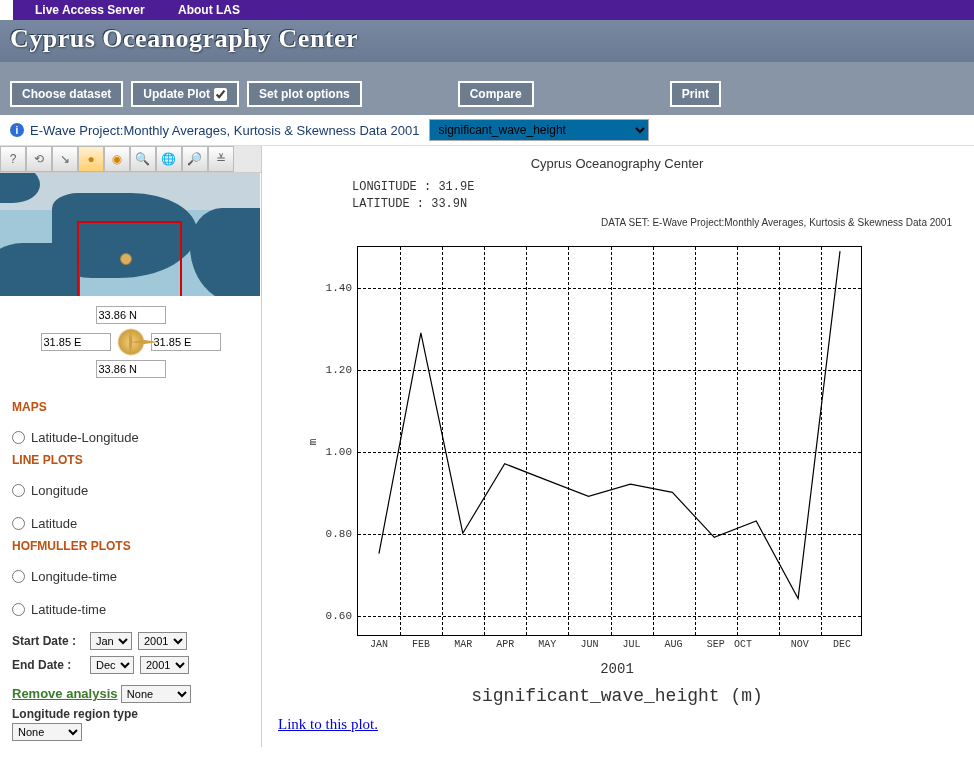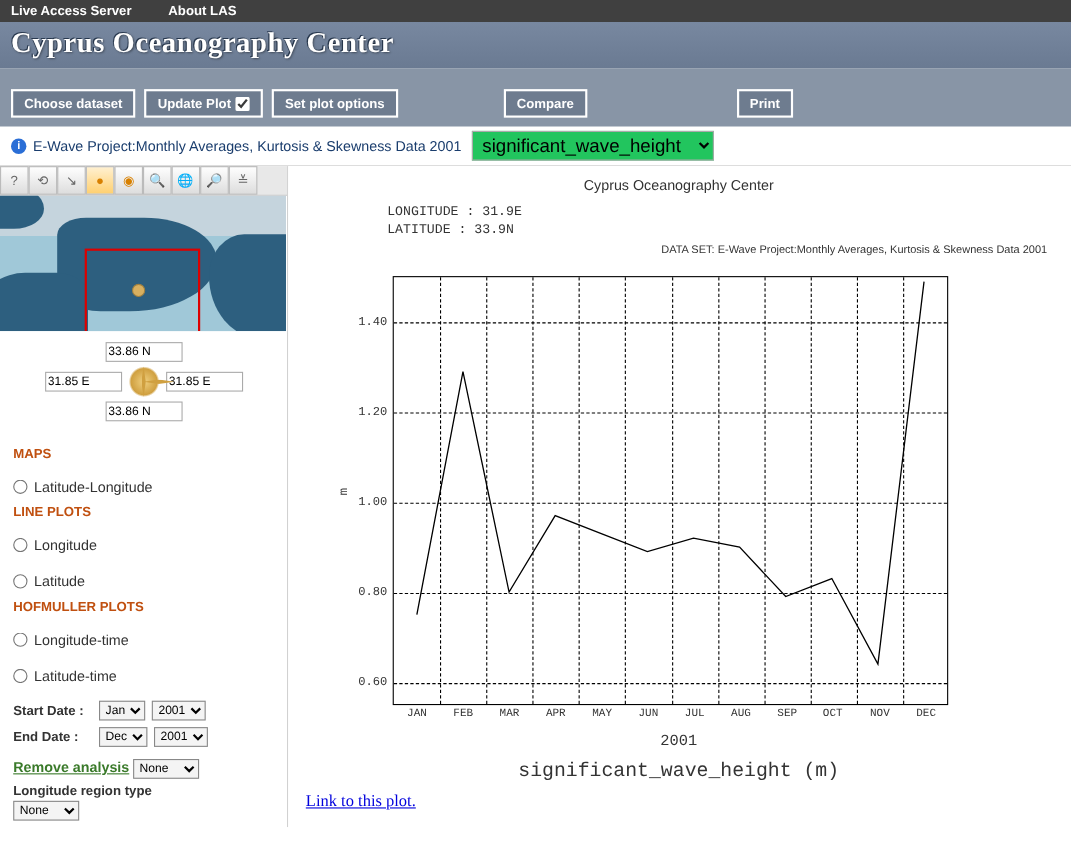--- a/index.html
+++ b/index.html
@@ -1,32 +1,32 @@
 <!DOCTYPE html>
 <html><head>
 <meta charset="utf-8">
 <style>
 * { box-sizing: border-box; margin: 0; padding: 0; }
 body { font-family: Arial, Helvetica, sans-serif; font-size: 12px; color: #333; background: #fff; }
 
-.topbar { background: #404040; padding: 3px 10px; }
+.topbar { background: #4c1d95; padding: 3px 22px; margin-left: 13px; }
 .topbar a { color: #fff; font-weight: bold; font-size: 12px; text-decoration: none; margin-right: 30px; }
 .titlebar { background: linear-gradient(#7888a0, #6a7a92); padding: 4px 10px 8px; }
 .titlebar h1 { color: #fff; font-size: 26px; font-weight: bold; text-shadow: 1px 1px 2px rgba(0,0,0,0.4), -1px -1px 0 #2a3a50; font-family: Georgia, serif; letter-spacing: 0.5px; }
 
 .buttonbar { background: #8895a6; padding: 8px 10px; display: flex; align-items: center; gap: 8px; }
 .btn { background: #6e7c8f; color: #fff; border: 2px solid #fff; padding: 4px 10px; font-size: 12px; font-weight: bold; cursor: pointer; margin-top: 11px; }
 .btn-check { display: inline-flex; align-items: center; gap: 4px; }
 .btn-check input { accent-color: #fff; }
 .spacer { flex: 0 0 80px; }
 .spacer-lg { flex: 0 0 120px; }
 
 .infobar { padding: 4px 10px; display: flex; align-items: center; gap: 6px; font-size: 13px; color: #1a3d6d; border-bottom: 1px solid #ddd; }
 .info-icon { width: 14px; height: 14px; border-radius: 50%; background: #2a6ed6; color: #fff; font-size: 10px; font-weight: bold; display: inline-flex; align-items: center; justify-content: center; }
-.varselect { margin-left: 4px; font-size: 17px; padding: 2px 4px; background: #22c55e; border: 1px solid #aaa; min-width: 220px; }
+.varselect { margin-left: 4px; font-size: 12px; padding: 2px 4px; background: #0369a1; border: 1px solid #aaa; min-width: 220px; }
 
 .main { display: flex; }
 .sidebar { width: 262px; border-right: 1px solid #ccc; padding: 0; background: #fff; }
 .content { flex: 1; padding: 10px 0 10px 10px; background: #fff; position: relative; }
 
 .toolbar { display: flex; background: #e8e8e8; border-bottom: 1px solid #ccc; }
 .toolbtn { width: 26px; height: 26px; border: 1px solid #bbb; background: linear-gradient(#fefefe,#ddd); display: flex; align-items: center; justify-content: center; cursor: pointer; font-size: 12px; color: #666; }
 .toolbtn.active { background: linear-gradient(#fff0d0,#ffd070); }
 .toolbtn.sel { color: #d88000; }
 
@@ -48,21 +48,21 @@
 .navitem { display: flex; align-items: center; gap: 6px; padding: 2px 0; font-size: 13px; color: #333; margin-top: 14px; }
 .navitem input[type=radio] { margin: 0; }
 
 .daterow { display: flex; align-items: center; gap: 6px; padding: 3px 12px; font-size: 12px; }
 .daterow label { font-weight: bold; width: 72px; }
 .daterow select { font-size: 11px; padding: 1px; border: 1px solid #888; background: #f4f4f4; }
 
 .analysis { padding: 6px 12px; }
 .analysis a { color: #3a7a2a; font-weight: bold; text-decoration: underline; font-size: 13px; }
 .analysis .lbl { font-weight: bold; font-size: 12px; margin-top: 4px; }
-.analysis select { font-size: 11px; padding: 1px; border: 1px solid #888; background: #f4f4f4; width: 60px; margin-top: 2px; }
+.analysis select { font-size: 11px; padding: 1px; border: 1px solid #888; background: #f4f4f4; width: 70px; margin-top: 2px; }
 
 .plot { position: relative; width: 690px; height: 560px; font-family: "Courier New", monospace; }
 .plot-title { text-align: center; font-size: 13px; margin-bottom: 8px; font-family: Verdana, sans-serif; }
 .plot-meta { font-size: 12px; margin-left: 80px; line-height: 1.4; }
 .plot-dataset { text-align: right; font-size: 10px; margin-right: 10px; margin-top: 4px; font-family: Verdana, sans-serif; }
 .chartbox { position: absolute; left: 85px; top: 90px; width: 505px; height: 390px; border: 1px solid #000; }
 .ylabel-axis { position: absolute; left: 38px; top: 280px; transform: rotate(-90deg); font-size: 11px; }
 .ytick { position: absolute; right: 100%; margin-right: 6px; font-size: 11px; transform: translateY(-50%); }
 .xtick { position: absolute; top: 100%; margin-top: 4px; font-size: 10px; transform: translateX(-50%); }
 .xlabel { position: absolute; top: 505px; left: 0; right: 0; text-align: center; font-size: 14px; }
@@ -218,21 +218,21 @@
           <div class="xtick" style="left: 189.375px;">MAY</div>
           <div class="gridline-v" style="left: 210.417px;"></div>
           <div class="xtick" style="left: 231.458px;">JUN</div>
           <div class="gridline-v" style="left: 252.5px;"></div>
           <div class="xtick" style="left: 273.542px;">JUL</div>
           <div class="gridline-v" style="left: 294.583px;"></div>
           <div class="xtick" style="left: 315.625px;">AUG</div>
           <div class="gridline-v" style="left: 336.667px;"></div>
           <div class="xtick" style="left: 357.708px;">SEP</div>
           <div class="gridline-v" style="left: 378.75px;"></div>
-          <div class="xtick" style="left: 399px;">OCT</div>
+          <div class="xtick" style="left: 385px;">OCT</div>
           <div class="gridline-v" style="left: 420.833px;"></div>
           <div class="xtick" style="left: 441.875px;">NOV</div>
           <div class="gridline-v" style="left: 462.917px;"></div>
           <div class="xtick" style="left: 483.958px;">DEC</div>
         </div>
       <div class="xlabel">2001</div>
       <div class="plotlabel">significant_wave_height (m)</div>
     </div>
     <a href="#" class="linklink">Link to this plot.</a>
   </div>

